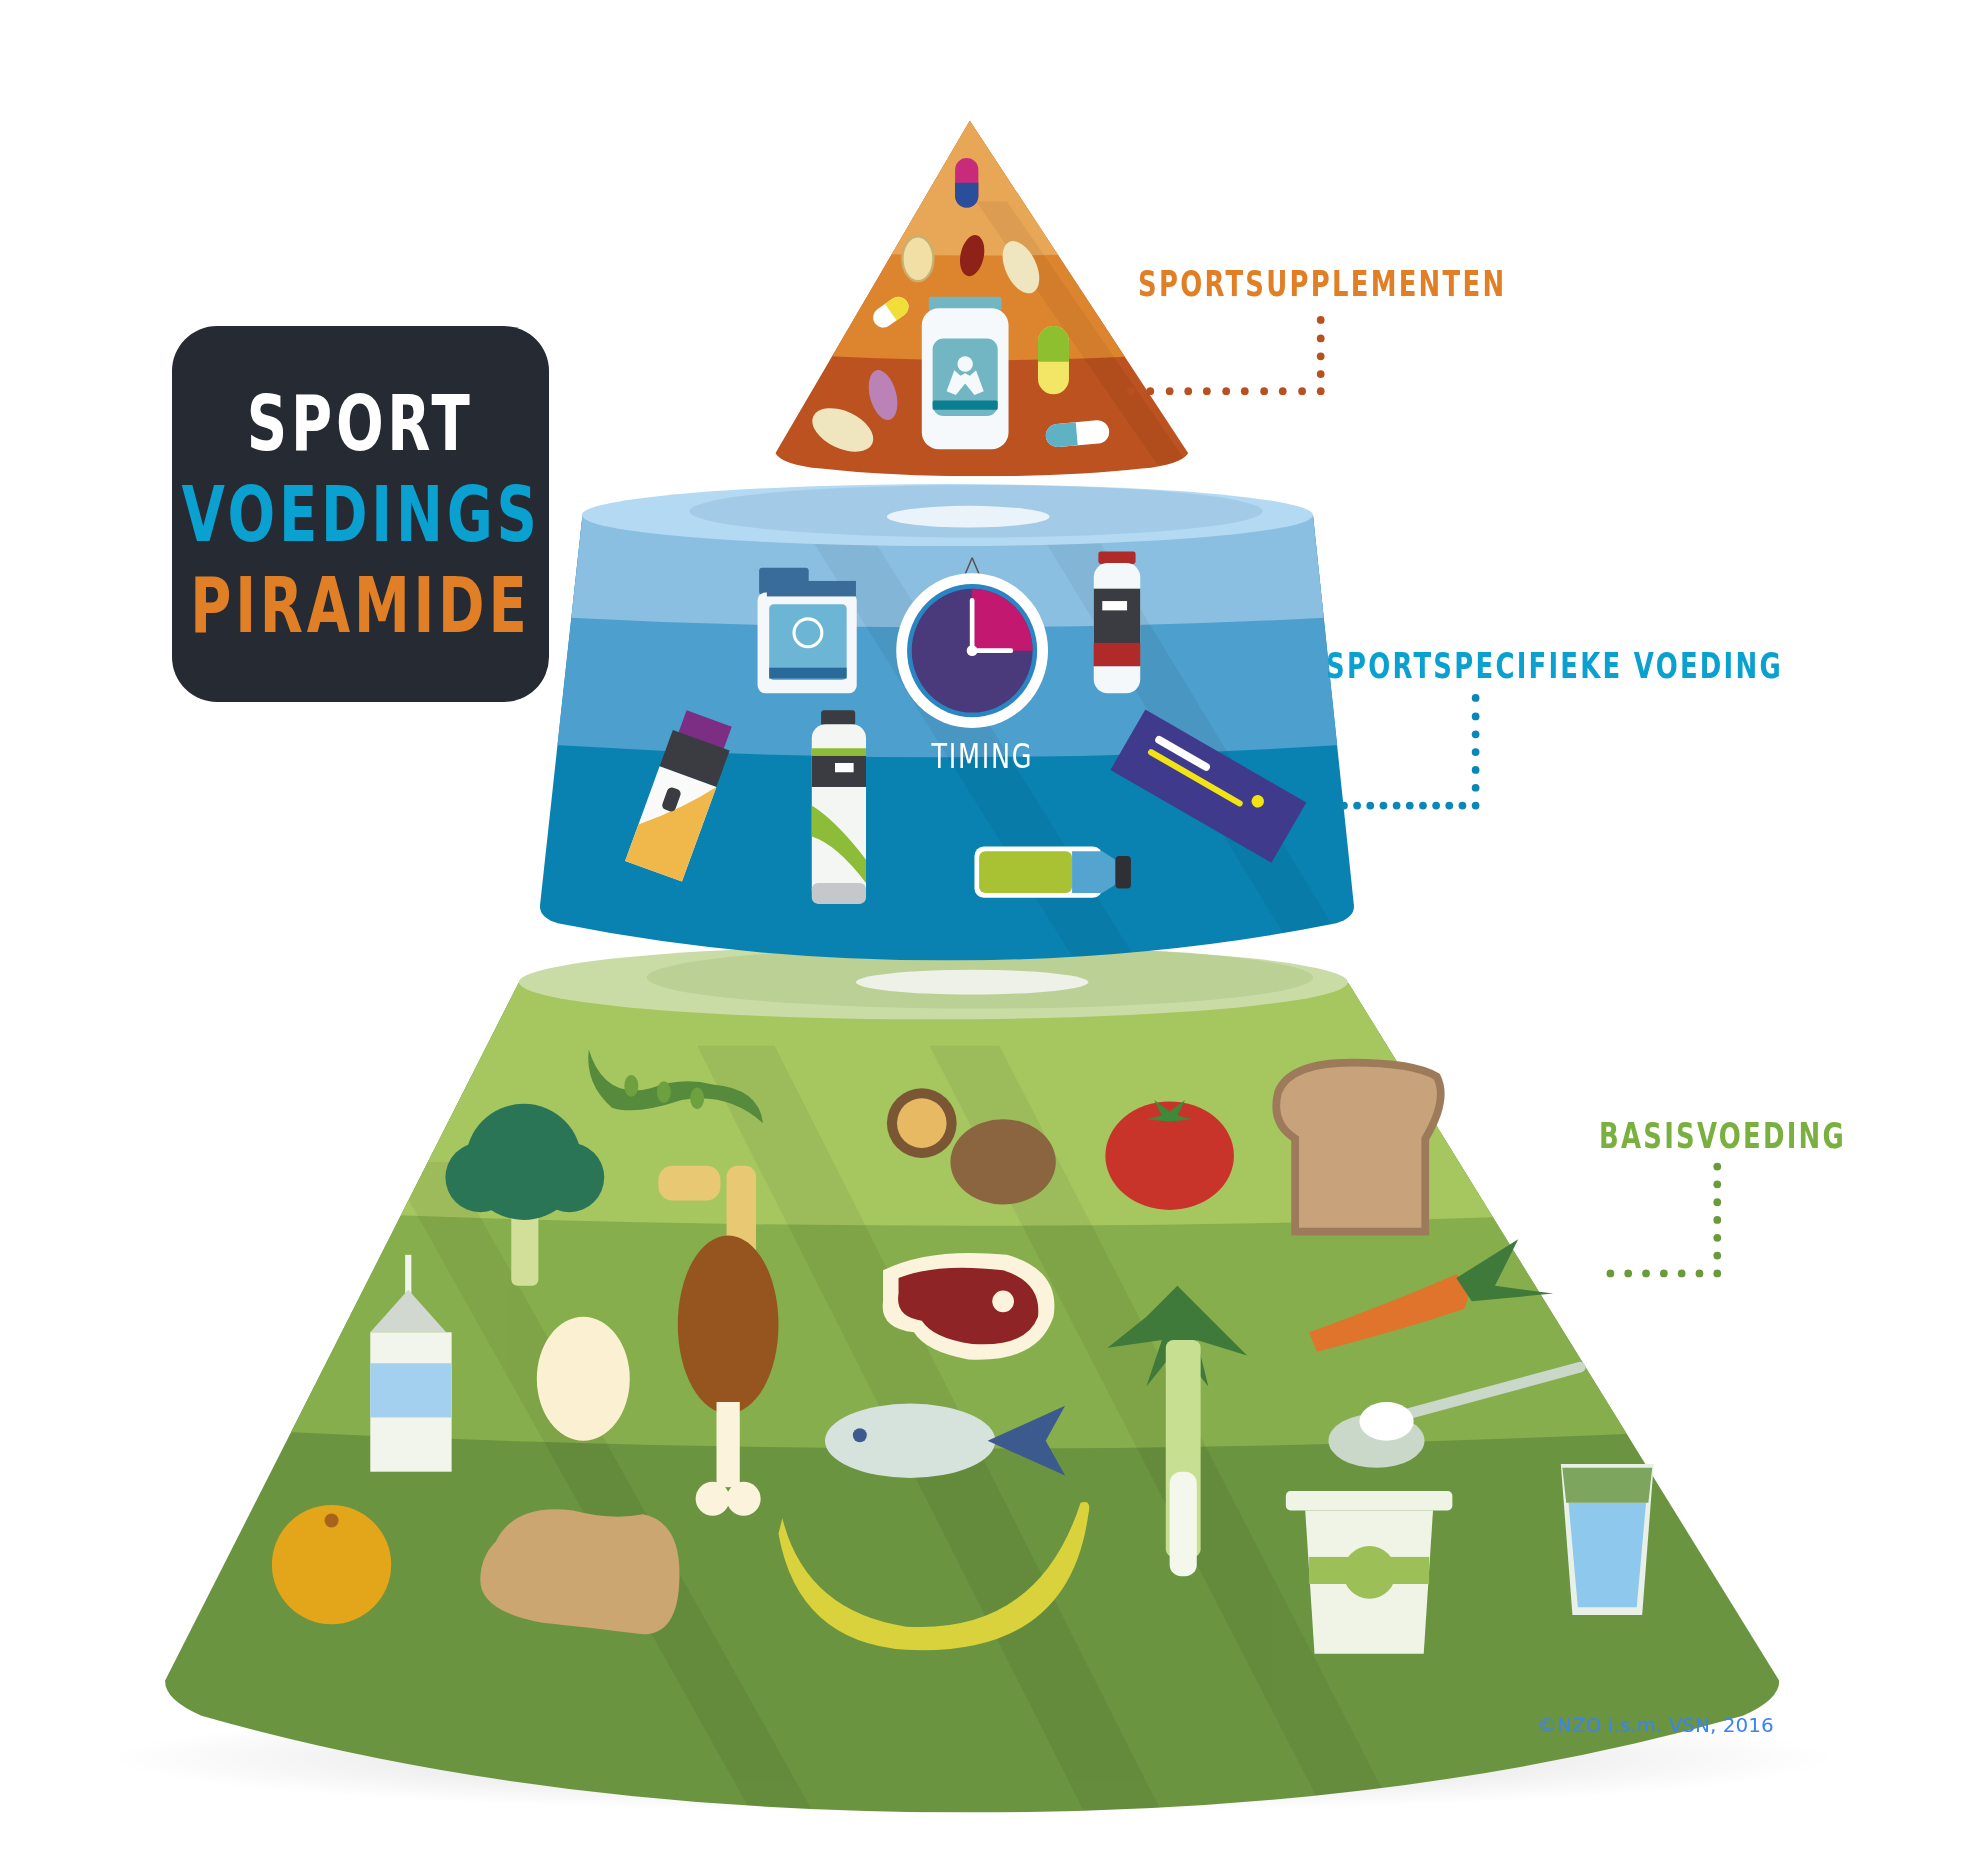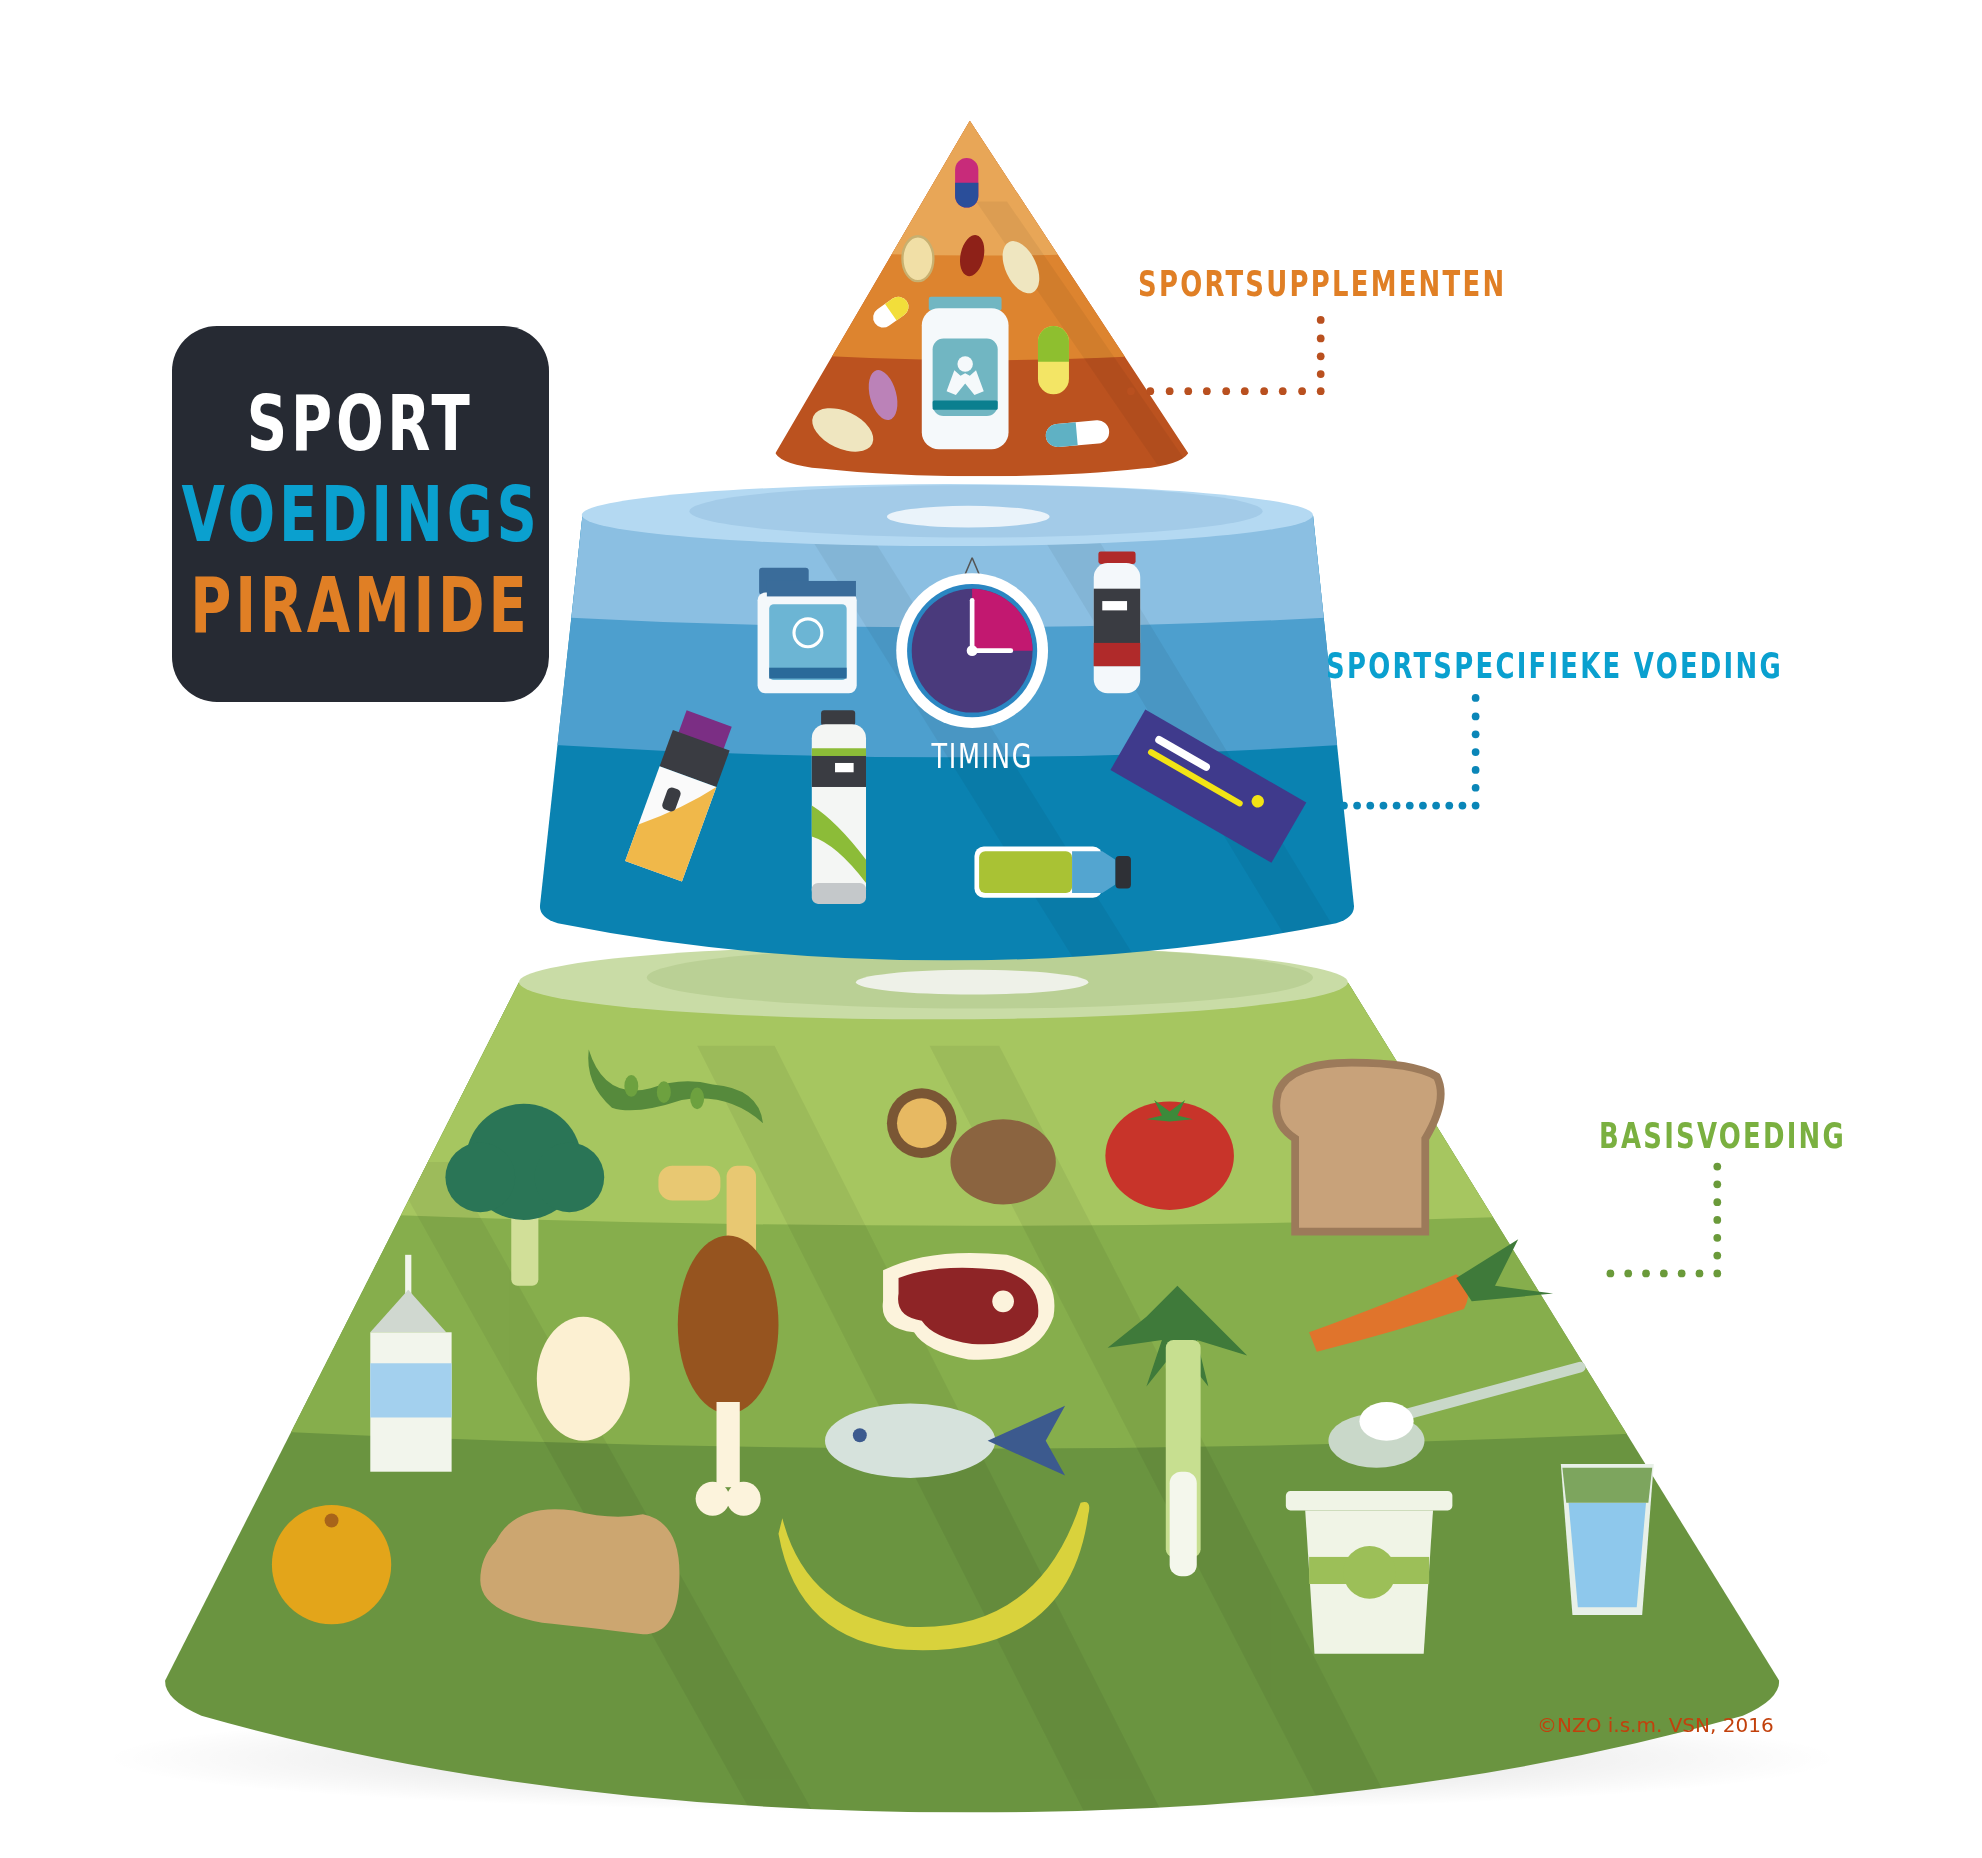--- a/index.html
+++ b/index.html
@@ -13,21 +13,21 @@
   .title-line {
     font-family:"DejaVu Sans Condensed","DejaVu Sans", sans-serif;
     font-weight:bold; font-size:76px; letter-spacing:4.6px; line-height:91px;
     transform:scaleX(0.82); transform-origin:center;
   }
   .label {
     font-family:"DejaVu Sans", sans-serif; font-weight:bold;
     font-size:36px; letter-spacing:3.1px; white-space:nowrap;
     transform:scaleX(0.72); transform-origin:left center;
   }
-  .copyright { font-family:"DejaVu Sans", sans-serif; font-size:20px; color:#c2410c; white-space:nowrap; }
+  .copyright { font-family:"DejaVu Sans", sans-serif; font-size:20px; color:#3b82f6; white-space:nowrap; }
   .timing { font-family:"DejaVu Sans", sans-serif; font-size:34px; color:#ffffff; letter-spacing:2.3px; transform:scaleX(0.75); transform-origin:center; white-space:nowrap; }
   svg { position:absolute; left:0; top:0; }
 </style>
 </head>
 <body>
 
 <div class="abs title-box">
   <div class="title-line" style="color:#ffffff">SPORT</div>
   <div class="title-line" style="color:#0aa0cf">VOEDINGS</div>
   <div class="title-line" style="color:#e07f25">PIRAMIDE</div>

